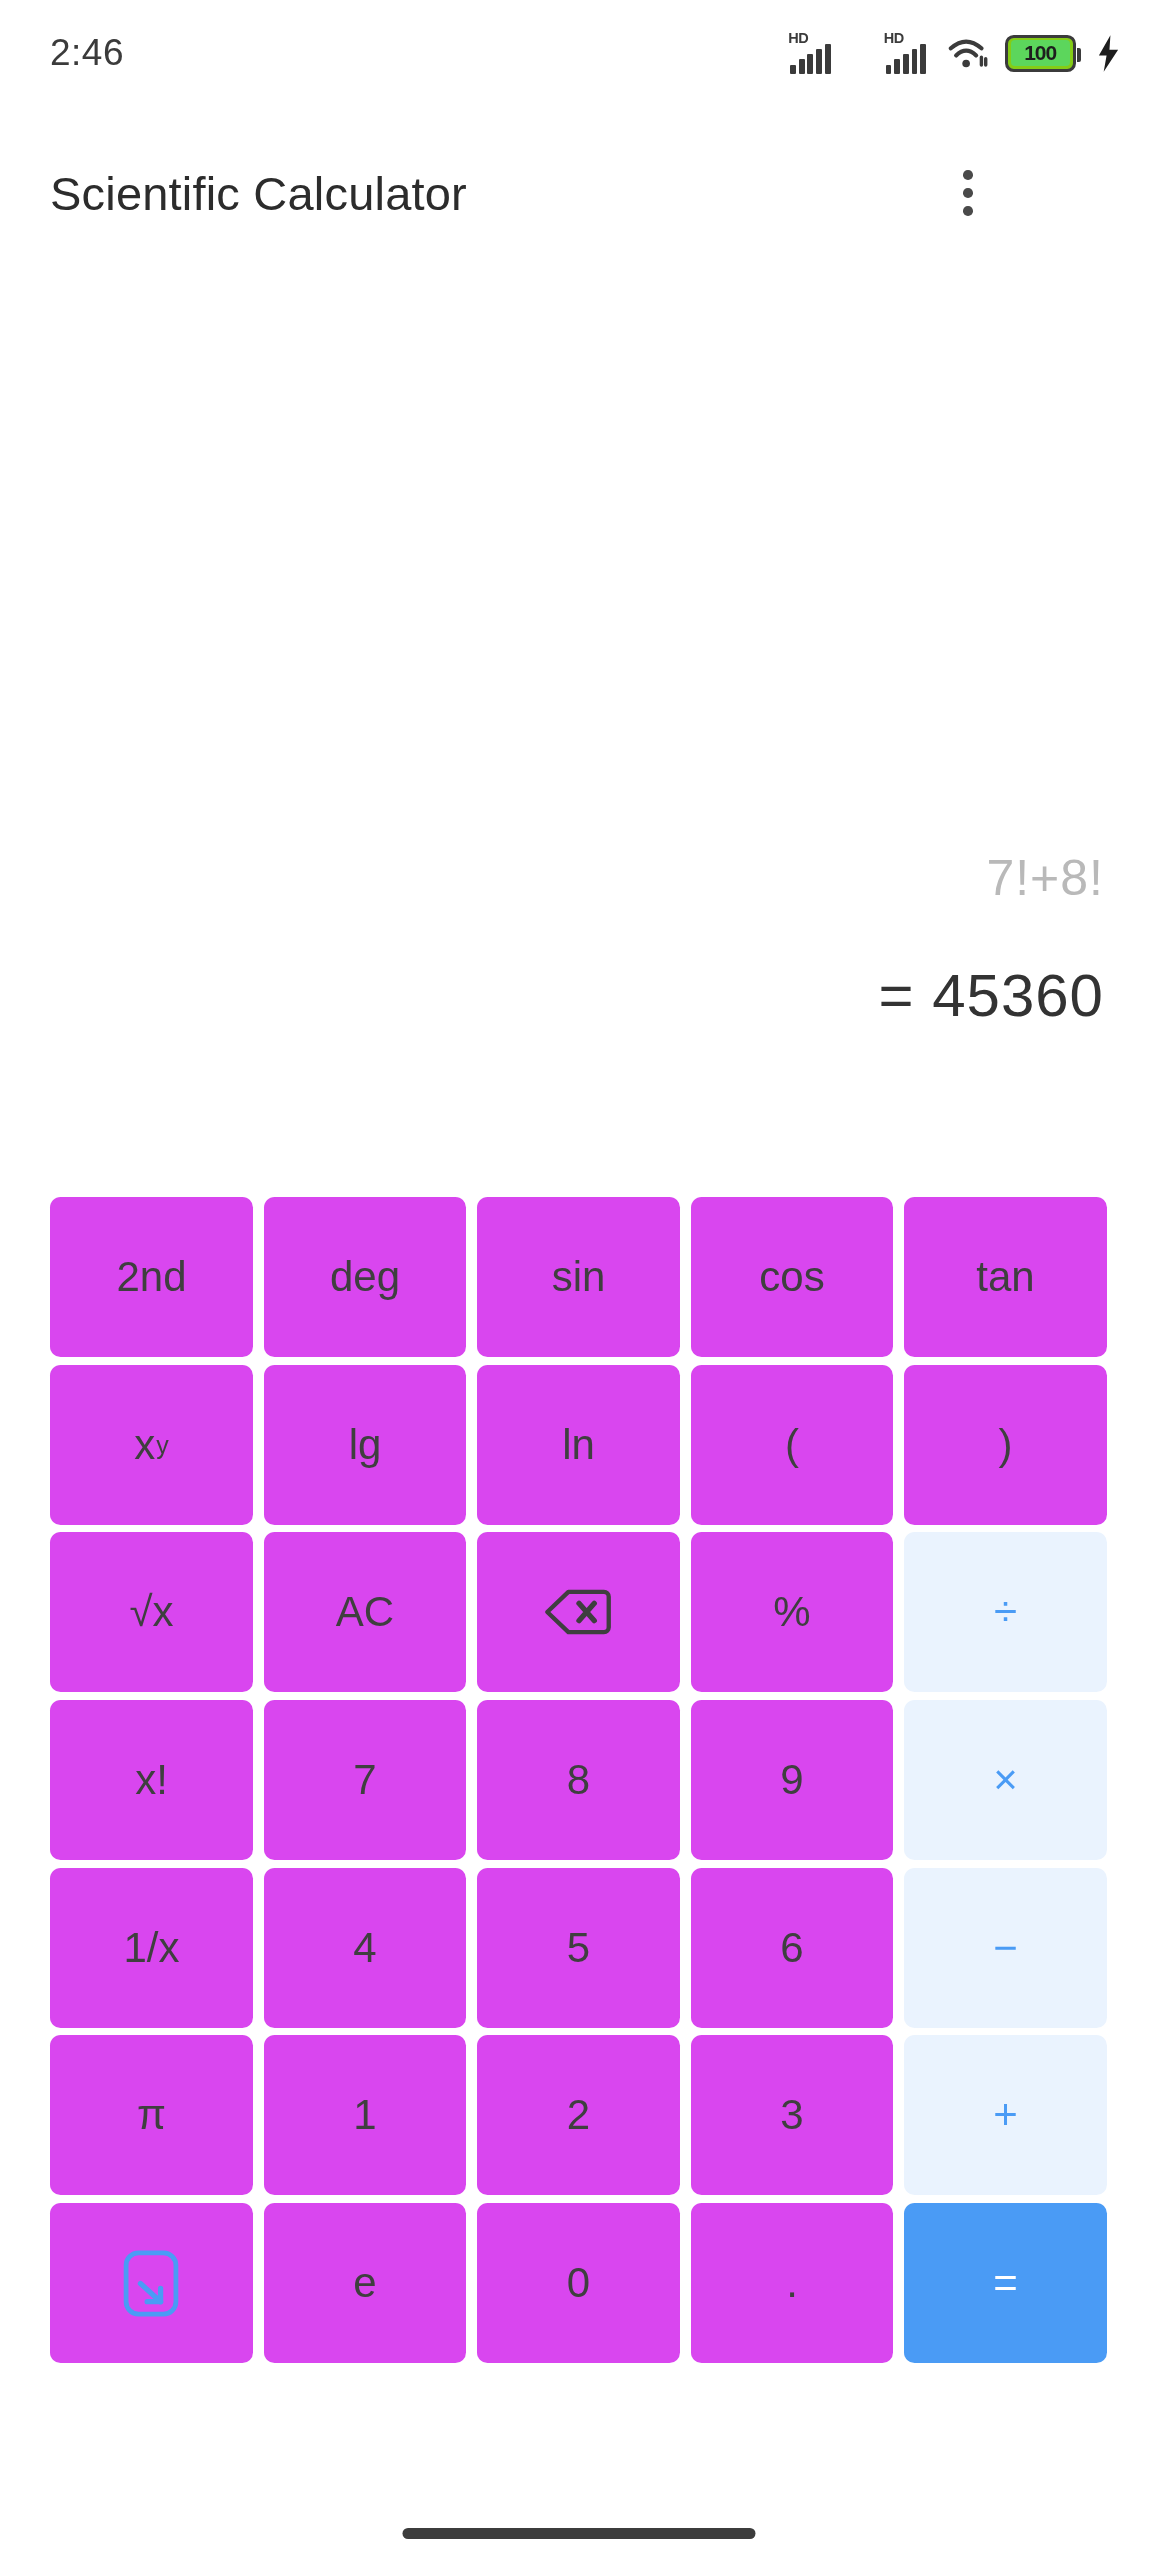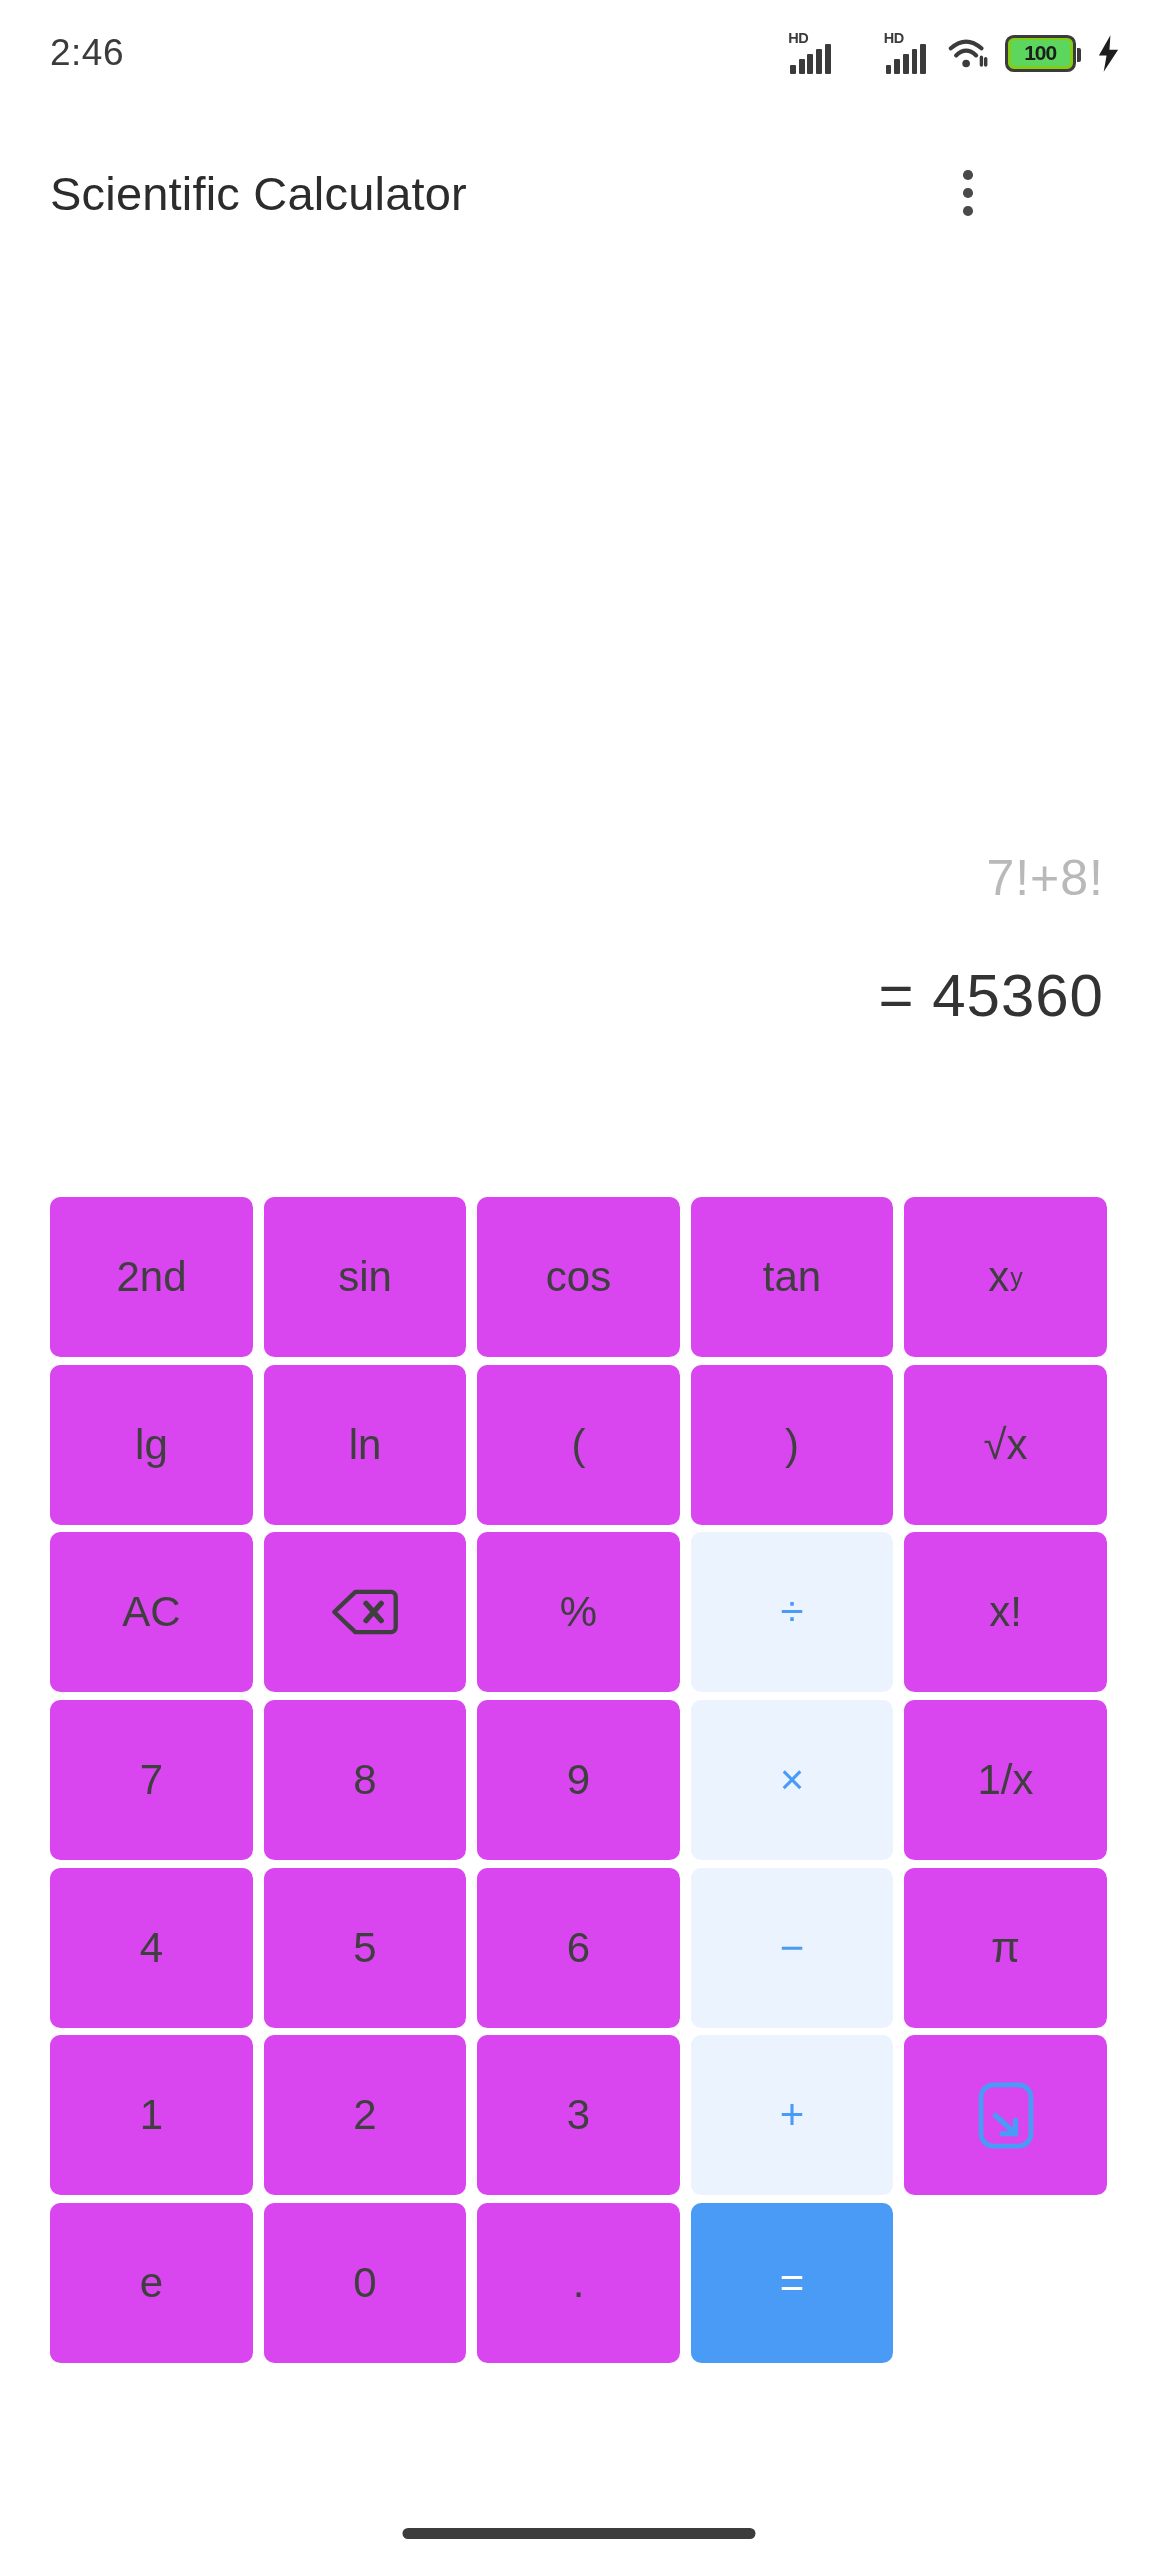--- a/index.html
+++ b/index.html
@@ -172,20 +172,23 @@
   <div class="display">
     <div class="expr">7!+8!</div>
     <div class="result">= 45360</div>
   </div>
 
   <div class="keypad" id="keypad">
       <div class="key">
         <span>2nd</span>
       </div>
       <div class="key">
+        <span>deg</span>
+      </div>
+      <div class="key">
         <span>sin</span>
       </div>
       <div class="key">
         <span>cos</span>
       </div>
       <div class="key">
         <span>tan</span>
       </div>
       <div class="key">
         <span>x</span>

